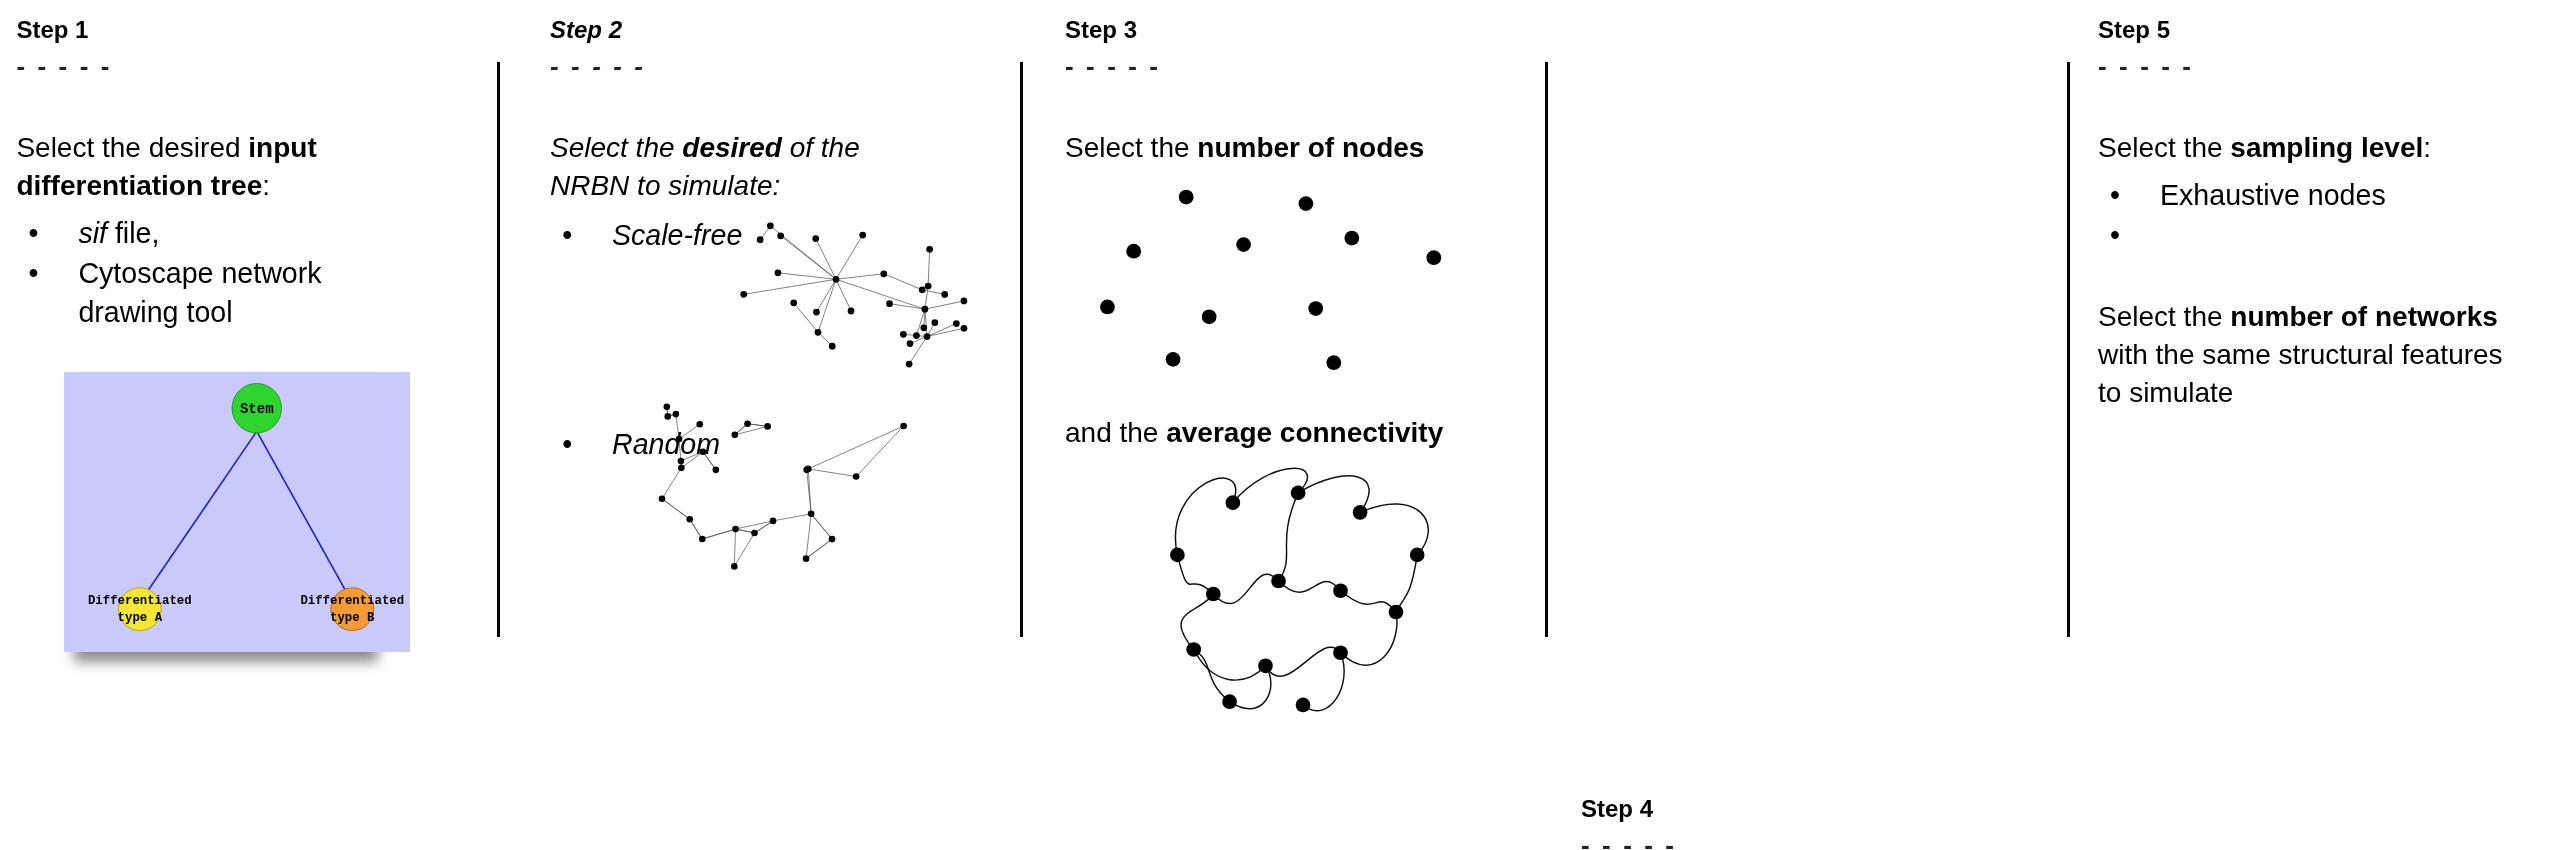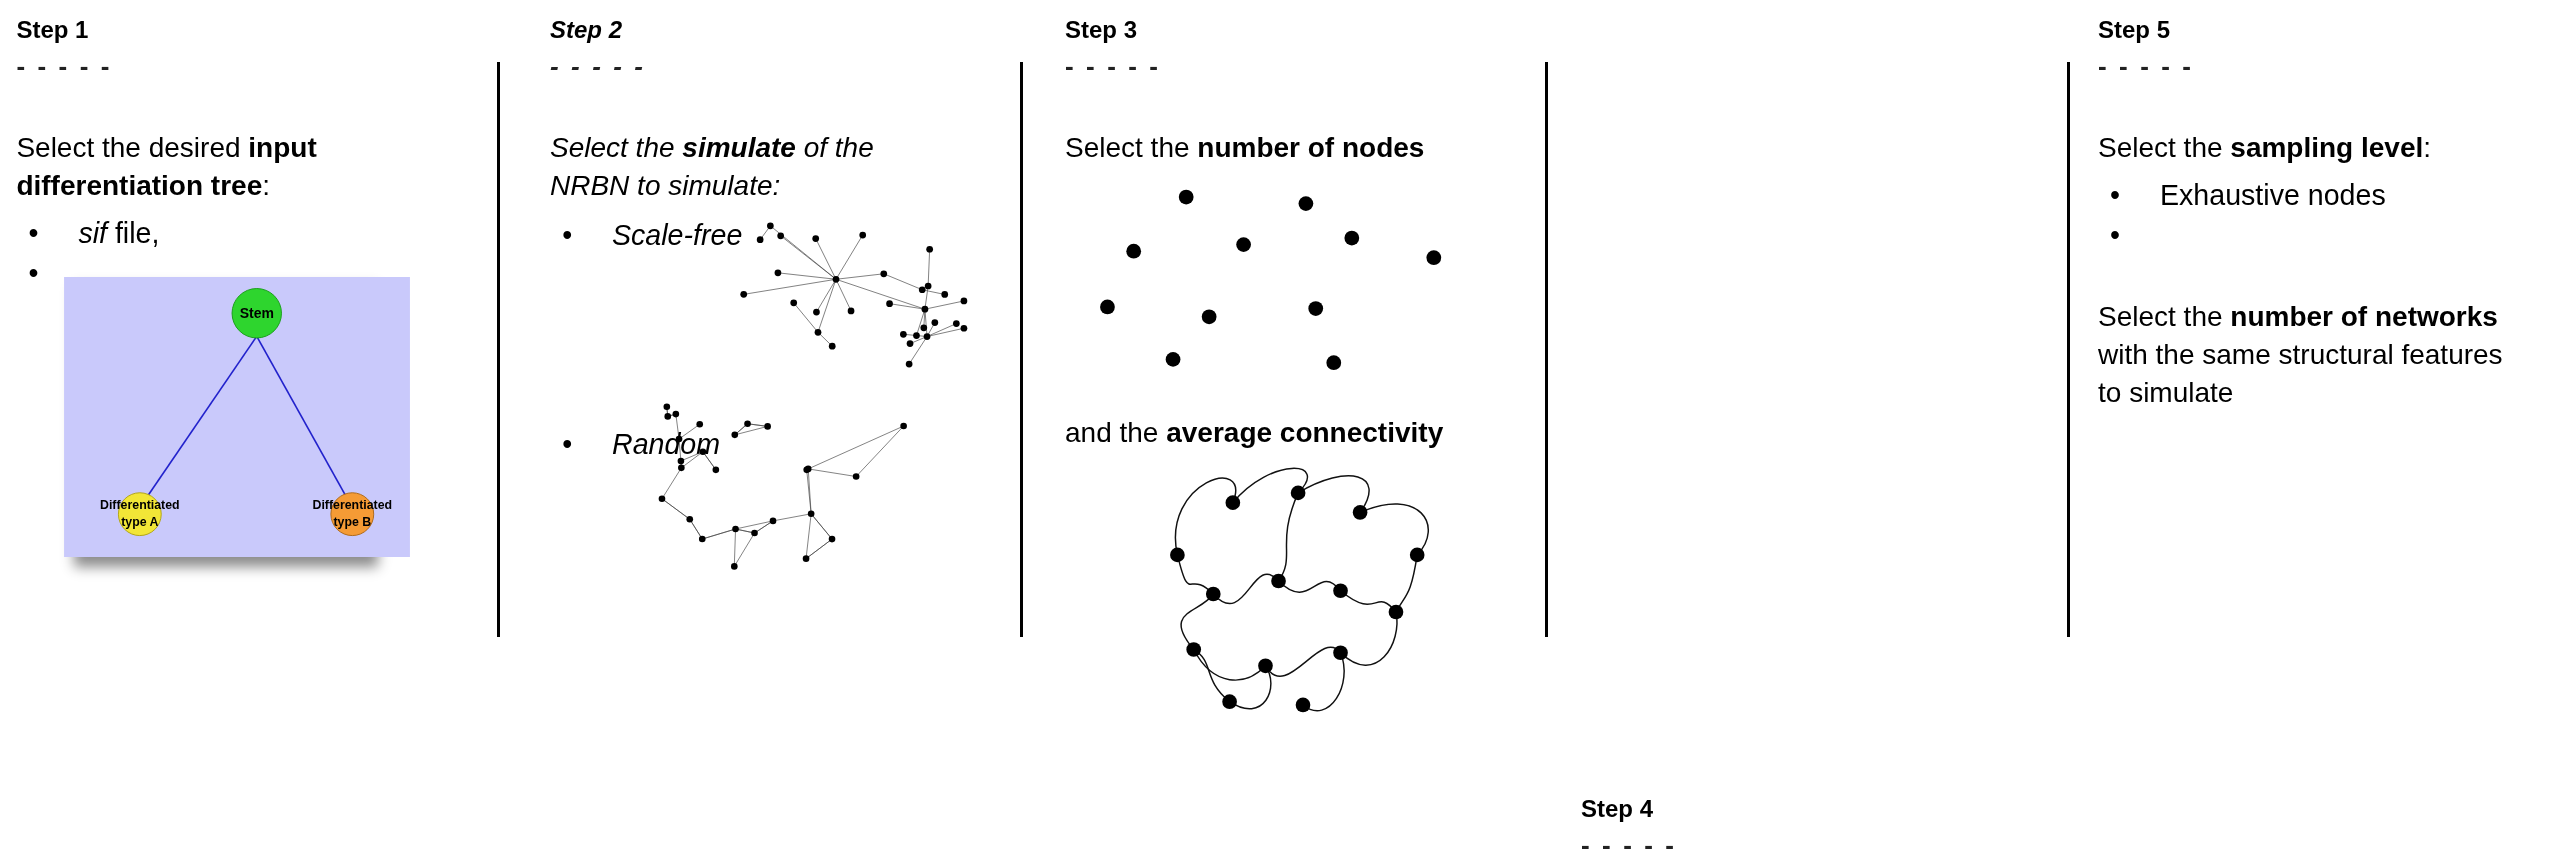--- a/index.html
+++ b/index.html
@@ -18,42 +18,42 @@
   .para{font-size:28px;line-height:1.36;margin:47px 0 0 0;}
   .b{font-weight:bold;} .i{font-style:italic;}
   .bullets{margin-top:8.7px;}
   .bullet-item{position:relative;padding-left:62px;font-size:28.6px;line-height:1.36;margin-top:1.7px;}
   .bullet-marker{position:absolute;left:12px;top:0;}
   .bullet-text{display:inline-block;vertical-align:top;}
   .col1 .bullet-text{max-width:286px;}
   .col5 .bullet-text{max-width:329px;}
   .col2 .para{max-width:381px;}
   .col5 .para{max-width:411px;}
-  .tree-box{margin:24px 0 0 48px;width:304px;height:280px;box-shadow:9.5px 9.5px 12px rgba(0,0,0,0.45);}
+  .tree-box{margin:40px 0 0 48px;width:304px;height:280px;box-shadow:9.5px 9.5px 12px rgba(0,0,0,0.45);font-family:Liberation Mono, monospace;}
   .net-abs{position:absolute;}
   .sf-net{left:151px;top:169px;}
   .rand-net{left:95px;top:378px;}
   .bullet-abs{position:absolute;left:0;top:407px;width:260px;}
   .dots-fig{display:block;margin:12px 0 0 19px;}
   .squiggle-fig{display:block;margin:5.2px 0 0 50px;}
   .para2{margin-top:30px;}
   .col5 .para2{margin-top:83px;}
 </style>
 </head>
 <body>
 
 <div class="canvas">
 
   <section class="col col1">
     <h2 class="step-title">Step 1</h2>
     <div class="dashes">- - - - -</div>
     <p class="para"><span>Select the desired </span><span class="b">input differentiation tree</span><span>:</span></p>
     <div class="bullets">
         <div class="bullet-item"><span class="bullet-marker">•</span><span class="bullet-text"><span class="i">sif</span><span> file,</span></span></div>
-        <div class="bullet-item"><span class="bullet-marker">•</span></div>
+        <div class="bullet-item"><span class="bullet-marker">•</span><span class="bullet-text"><span>Cytoscape network drawing tool</span></span></div>
       </div>
 
     <div class="tree-box">
       <svg viewBox="0 0 210 170" width="346" height="280">
         <rect x="0" y="0" width="210" height="170" fill="#c9c9fb"></rect>
         <line x1="117" y1="36" x2="46" y2="140" stroke-width="1" stroke="#2222cc"></line>
         <line x1="117" y1="36" x2="175" y2="140" stroke-width="1" stroke="#2222cc"></line>
         <circle cx="117" cy="22" r="15" stroke="#1a9e1a" stroke-width="0.6" fill="#2ed52e"></circle>
         <text x="117" y="25" text-anchor="middle" font-size="8.5" font-weight="bold">Stem</text>
         <circle cx="46" cy="144" r="13" stroke="#b3a616" stroke-width="0.6" fill="#f2e637"></circle>
@@ -64,21 +64,21 @@
         <text x="175" y="151" text-anchor="middle" font-size="7.5" font-weight="bold">type B</text>
       </svg>
     </div>
   </section>
 
   <div class="divider d1"></div>
 
   <section class="col col2" style="position:relative;height:779px;font-style:italic;">
     <h2 class="step-title">Step 2</h2>
     <div class="dashes">- - - - -</div>
-    <p class="para"><span>Select the </span><span class="b">simulate</span><span> of the NRBN to simulate:</span></p>
+    <p class="para"><span>Select the </span><span class="b">desired</span><span> of the NRBN to simulate:</span></p>
 
     <div class="bullet-item" style="margin-top:10.4px;">
       <span class="bullet-marker">•</span>
       <span class="bullet-text"><span>Scale-free</span></span>
     </div>
 
     <svg id="sf-net" class="net-abs sf-net" viewBox="0 0 320 240" width="270" height="202">
         <line x1="160" y1="112" x2="265.65457158833567" y2="147.53994241368628" stroke="#444" stroke-width="0.8"></line>
         <line x1="160" y1="112" x2="90.99956010553561" y2="104.33519210158902" stroke="#444" stroke-width="0.8"></line>
         <line x1="265.65457158833567" y1="147.53994241368628" x2="268.16814780932725" y2="180.0339017771023" stroke="#444" stroke-width="0.8"></line>

